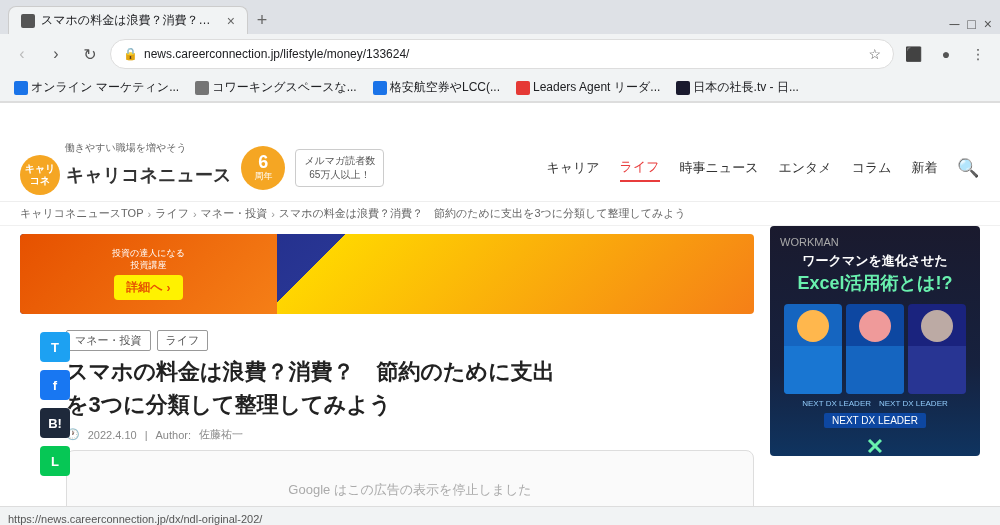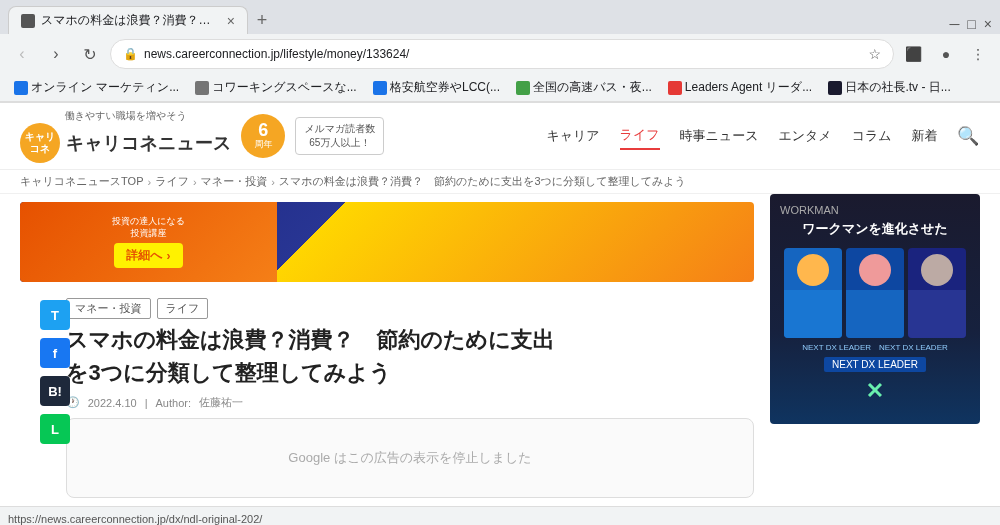--- a/index.html
+++ b/index.html
@@ -30,21 +30,21 @@
 
     
     .bookmarks-bar { display: flex; align-items: center; padding: 2px 8px; height: 28px; background: #f1f3f4; border-bottom: 1px solid #ddd; gap: 4px; font-size: 12px; overflow: hidden; }
     .bookmark-item { display: flex; align-items: center; gap: 3px; padding: 2px 6px; border-radius: 4px; cursor: pointer; white-space: nowrap; color: #202124; }
     .bookmark-favicon { width: 14px; height: 14px; background: #888; border-radius: 2px; flex-shrink: 0; }
 
     
     .page { height: calc(525px - 34px - 40px - 28px - 20px); overflow: hidden; background: #fff; }
 
     
-    .site-header { border-bottom: 1px solid #eee; padding: 6px 20px; display: flex; align-items: center; justify-content: space-between; }
+    .site-header { border-bottom: 1px solid #eee; padding: 6px 20px; display: flex; align-items: center; justify-content: space-between; margin-top: 32px; }
     .site-logo-area { display: flex; align-items: center; gap: 10px; }
     .site-tagline { font-size: 10px; color: #666; }
     .site-logo { display: flex; align-items: center; gap: 6px; }
     .logo-icon { background: #f5a623; border-radius: 50%; width: 40px; height: 40px; display: flex; align-items: center; justify-content: center; color: #fff; font-size: 10px; font-weight: bold; text-align: center; line-height: 1.2; }
     .logo-text { font-size: 18px; font-weight: bold; color: #333; }
     .anni-badge { background: #f5a623; border-radius: 50%; width: 44px; height: 44px; display: flex; flex-direction: column; align-items: center; justify-content: center; color: #fff; font-size: 8px; line-height: 1.3; }
     .mail-badge { border: 1px solid #ccc; border-radius: 4px; padding: 4px 8px; font-size: 10px; color: #555; text-align: center; }
     .site-nav { display: flex; gap: 20px; align-items: center; }
     .nav-item { font-size: 13px; color: #333; cursor: pointer; padding: 4px 0; }
     .nav-item.active { color: #e83c3c; border-bottom: 2px solid #e83c3c; }
@@ -153,24 +153,20 @@
     </div>
     <div class="bookmark-item">
       <div class="bookmark-favicon fav-gray"></div>
       <span>コワーキングスペースな...</span>
     </div>
     <div class="bookmark-item">
       <div class="bookmark-favicon fav-blue"></div>
       <span>格安航空券やLCC(...</span>
     </div>
     <div class="bookmark-item">
-      <div class="bookmark-favicon fav-green"></div>
-      <span>全国の高速バス・夜...</span>
-    </div>
-    <div class="bookmark-item">
       <div class="bookmark-favicon fav-red"></div>
       <span>Leaders Agent リーダ...</span>
     </div>
     <div class="bookmark-item">
       <div class="bookmark-favicon fav-dark"></div>
       <span>日本の社長.tv - 日...</span>
     </div>
 
   </div>
 </div>
@@ -276,20 +272,21 @@
           </div>
         </div>
       </div>
     </div>
 
     <div class="side-col">
       <div class="side-ad">
         <div class="side-ad-inner">
           <div class="side-workman">WORKMAN</div>
           <div style="font-size:13px; font-weight:bold; color:#fff; line-height:1.4; margin-bottom:2px;">ワークマンを進化させた</div>
+          <div style="font-size:18px; font-weight:bold; color:#69f0ae; line-height:1.3;">Excel活用術とは!?</div>
 
           <div class="side-persons">
 
             <div style="width:58px; height:90px; background:#1565c0; border-radius:4px; overflow:hidden; display:flex; flex-direction:column; align-items:center; padding-top:6px;">
               <div style="width:32px; height:32px; border-radius:50%; background:#ffb74d; margin-bottom:4px;"></div>
               <div style="width:100%; height:48px; background:#1976d2;"></div>
             </div>
 
             <div style="width:58px; height:90px; background:#0d47a1; border-radius:4px; overflow:hidden; display:flex; flex-direction:column; align-items:center; padding-top:6px;">
               <div style="width:32px; height:32px; border-radius:50%; background:#ef9a9a; margin-bottom:4px;"></div>

